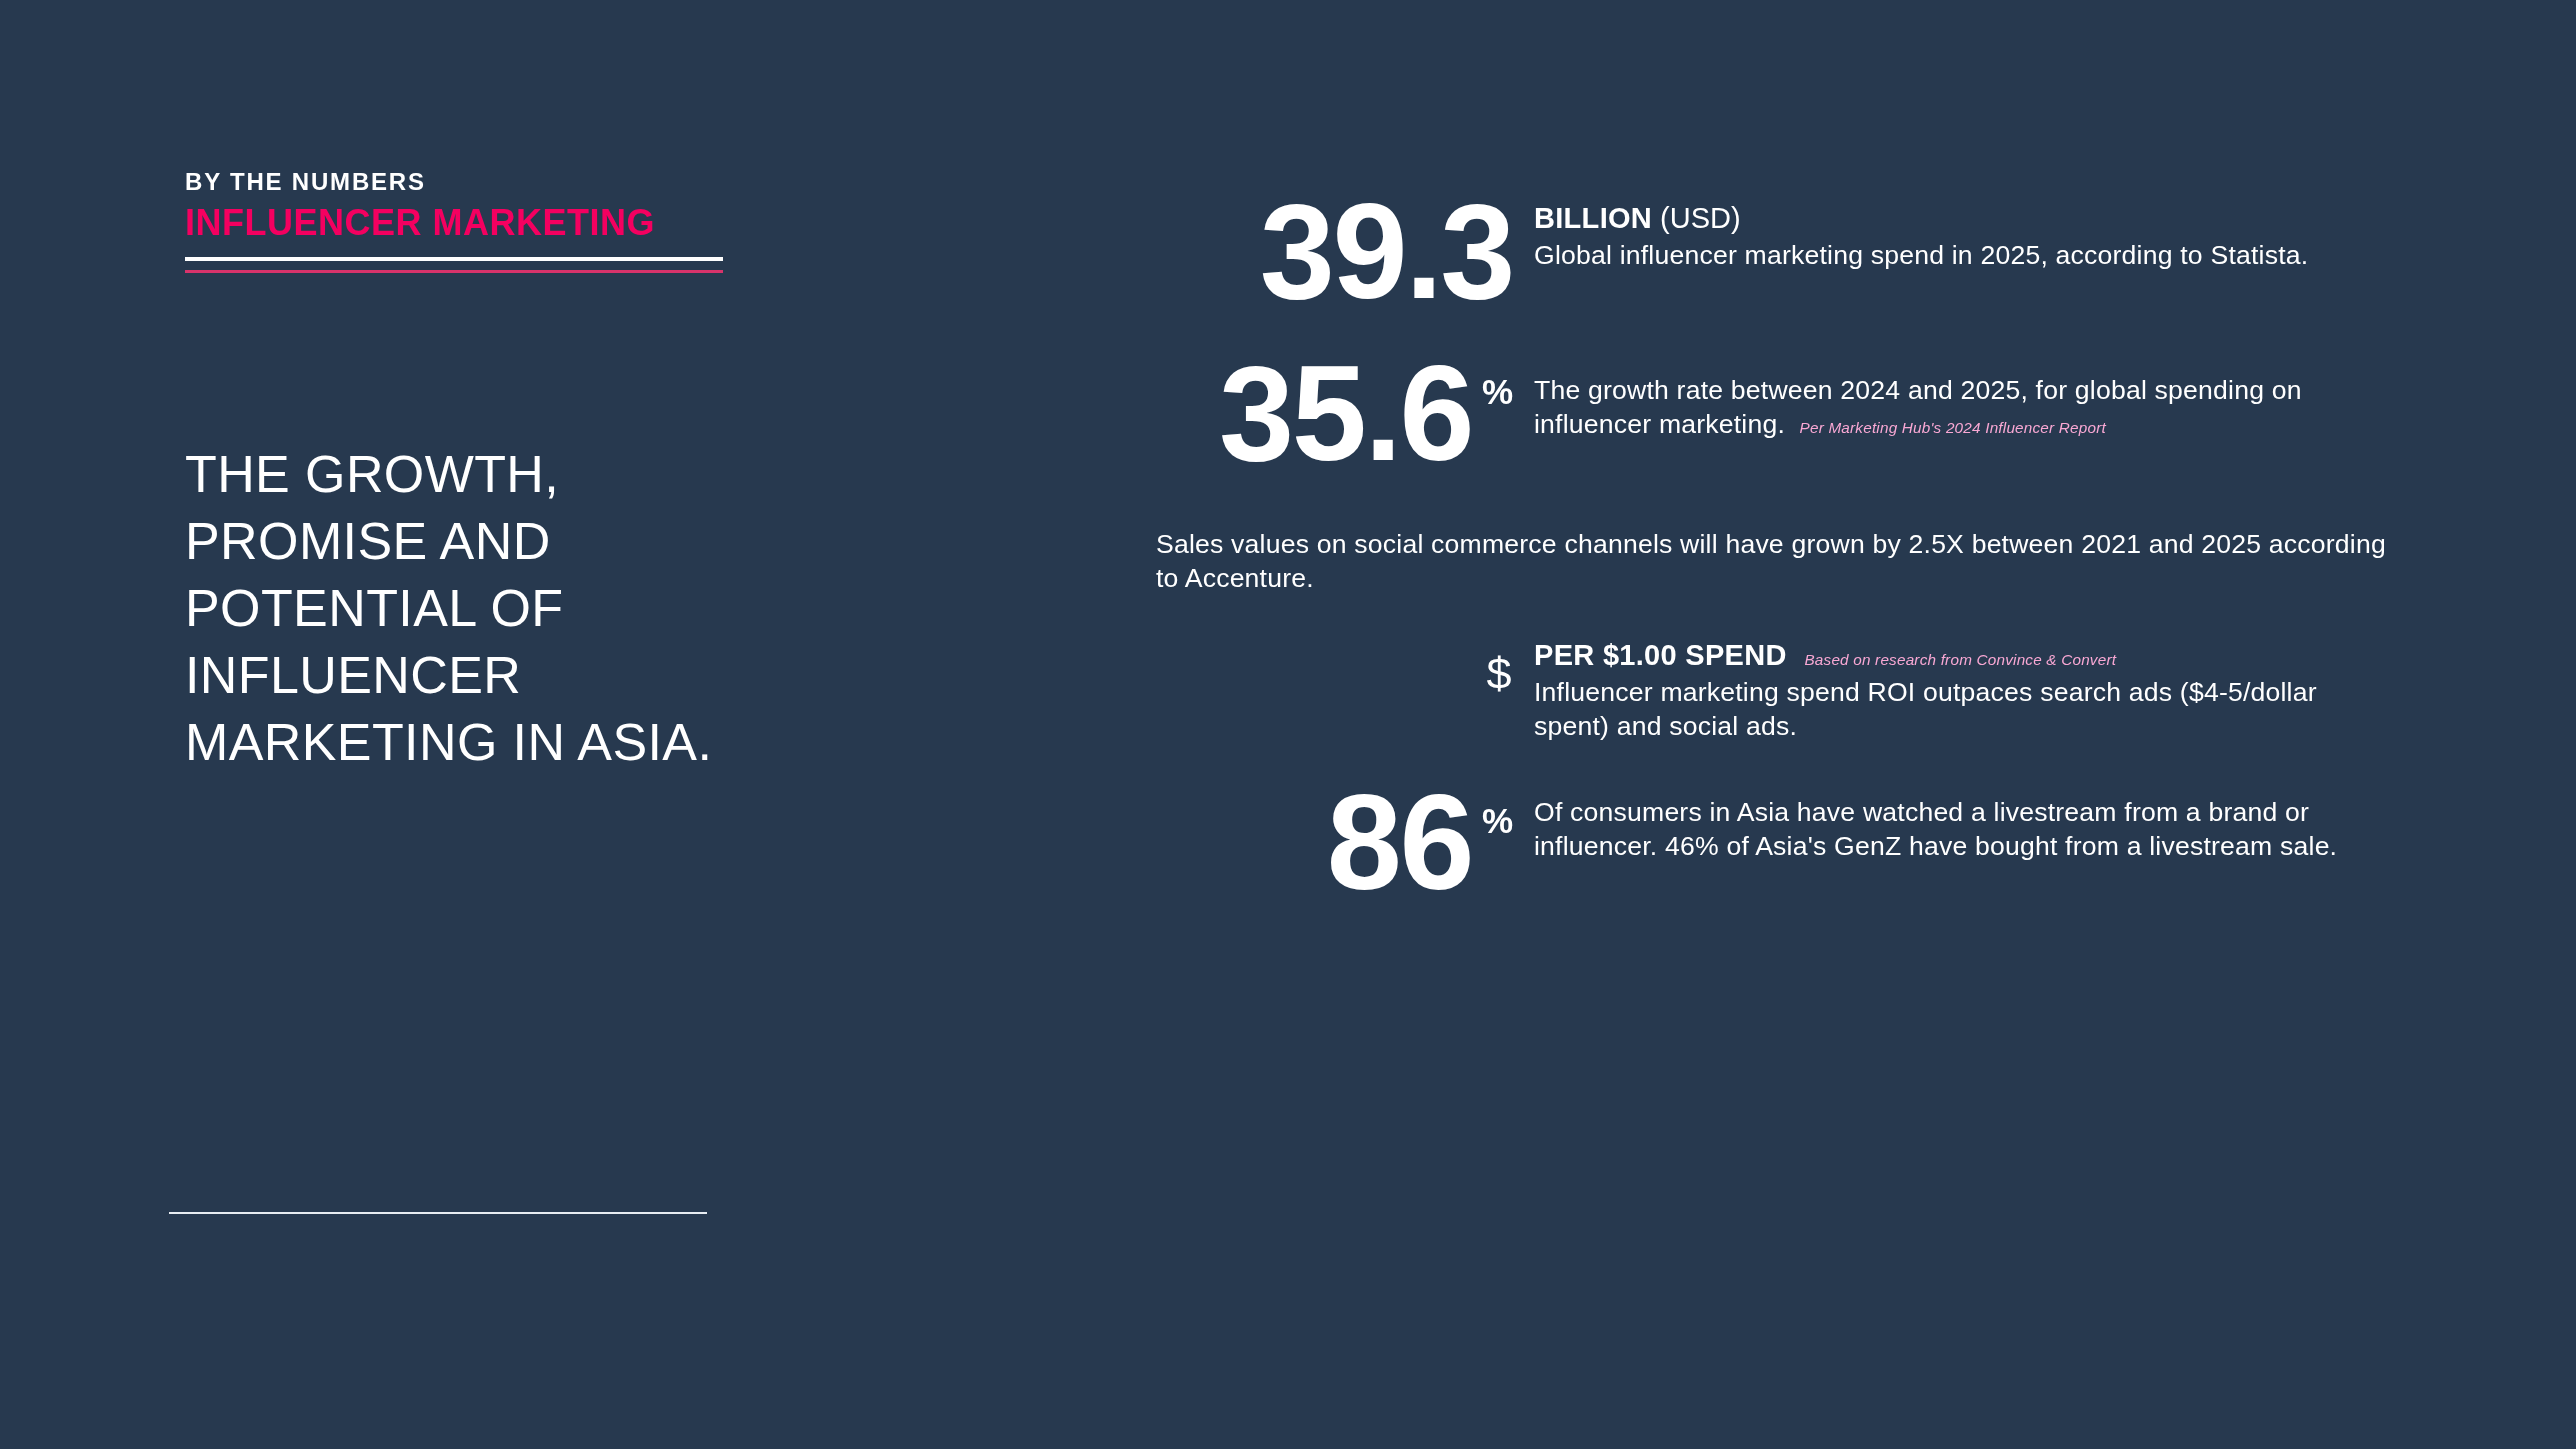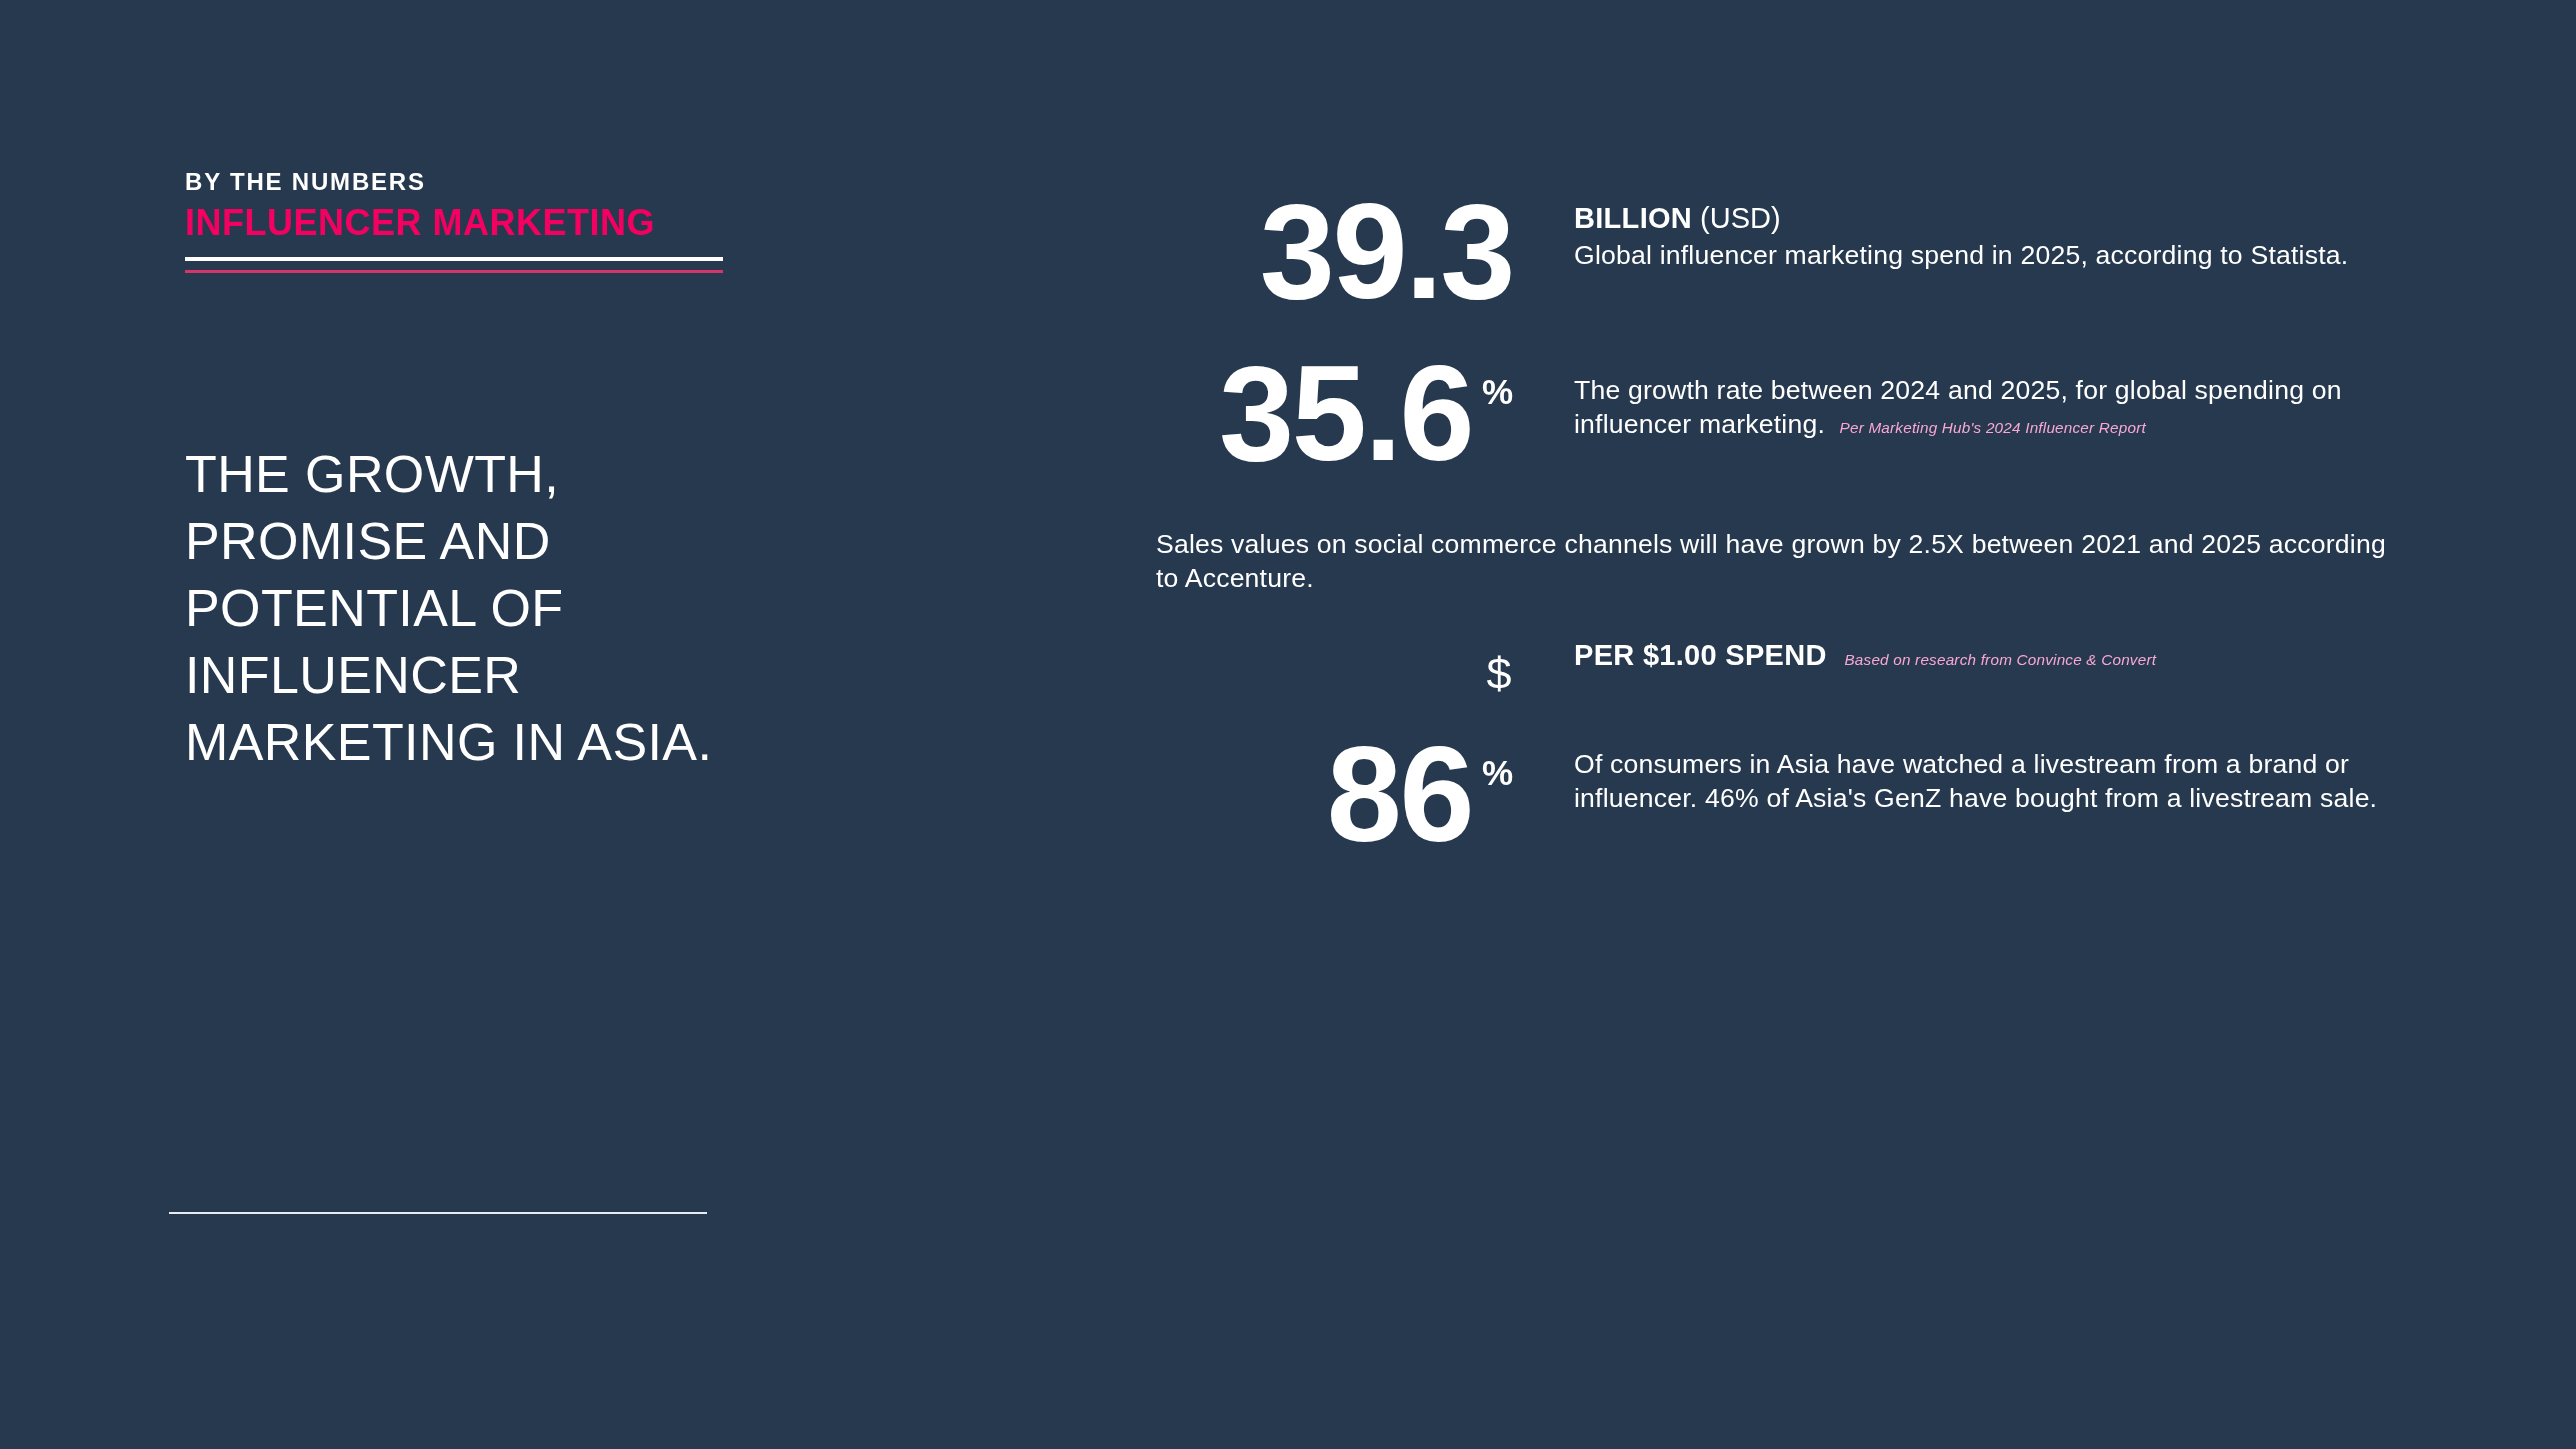--- a/index.html
+++ b/index.html
@@ -81,21 +81,20 @@
     position: absolute;
     left: 1135px;
     top: 193px;
     width: 1256px;
   }
   .stat-row {
     position: relative;
     display: flex;
     align-items: flex-start;
     margin-bottom: 37px;
-    gap: 40px;
   }
   .num-cell {
     position: relative;
     width: 378px;
     flex: 0 0 378px;
     display: flex;
     align-items: flex-start;
     justify-content: flex-end;
     padding-top: 3.2px;
   }
@@ -231,20 +230,21 @@
 
     <div class="stat-row" id="stat-4">
       <div class="num-cell">
         <span class="affix-pre">$</span>
       </div>
       <div class="text-cell">
         <div class="label-line">
           <span class="label-strong">PER $1.00 SPEND</span>
           <span class="cite inline-after-label">Based on research from Convince &amp; Convert</span>
         </div>
+        <div class="body-text">Influencer marketing spend ROI outpaces search ads ($4-5/dollar spent) and social ads.</div>
       </div>
     </div>
 
     <div class="stat-row" id="stat-5">
       <div class="num-cell">
         <span class="big-num">86</span>
         <span class="affix-sup bold">%</span>
       </div>
       <div class="text-cell">
         <div class="body-text">Of consumers in Asia have watched a livestream from a brand or influencer. 46% of Asia's GenZ have bought from a livestream sale.</div>

